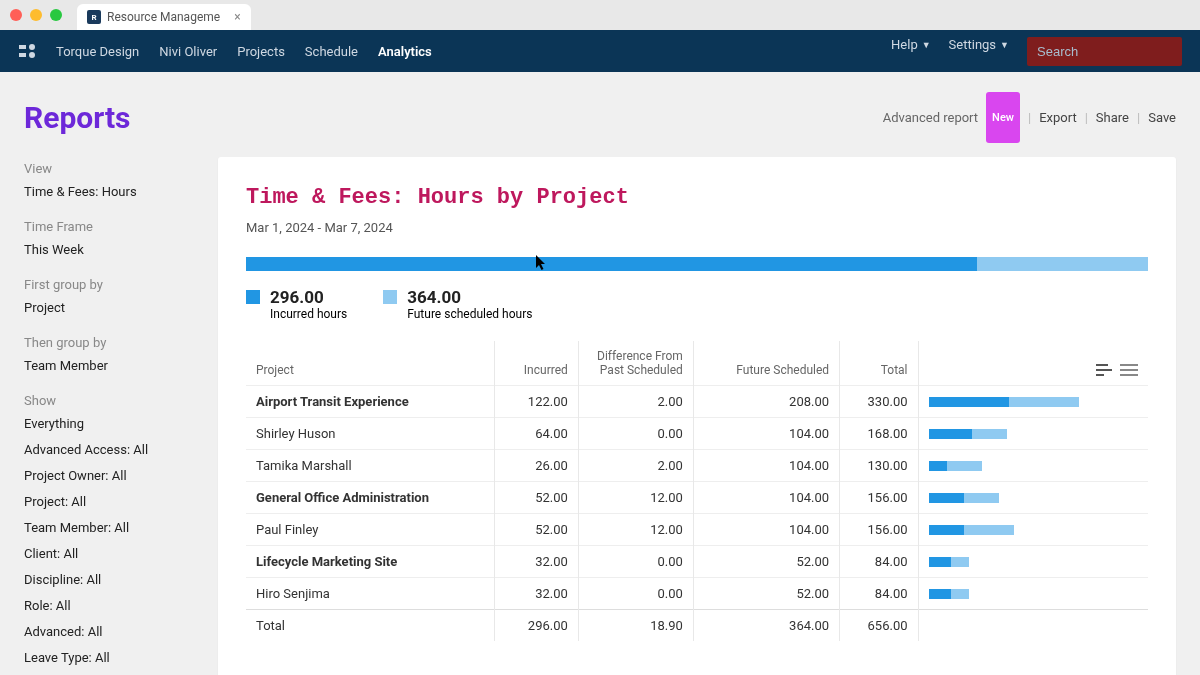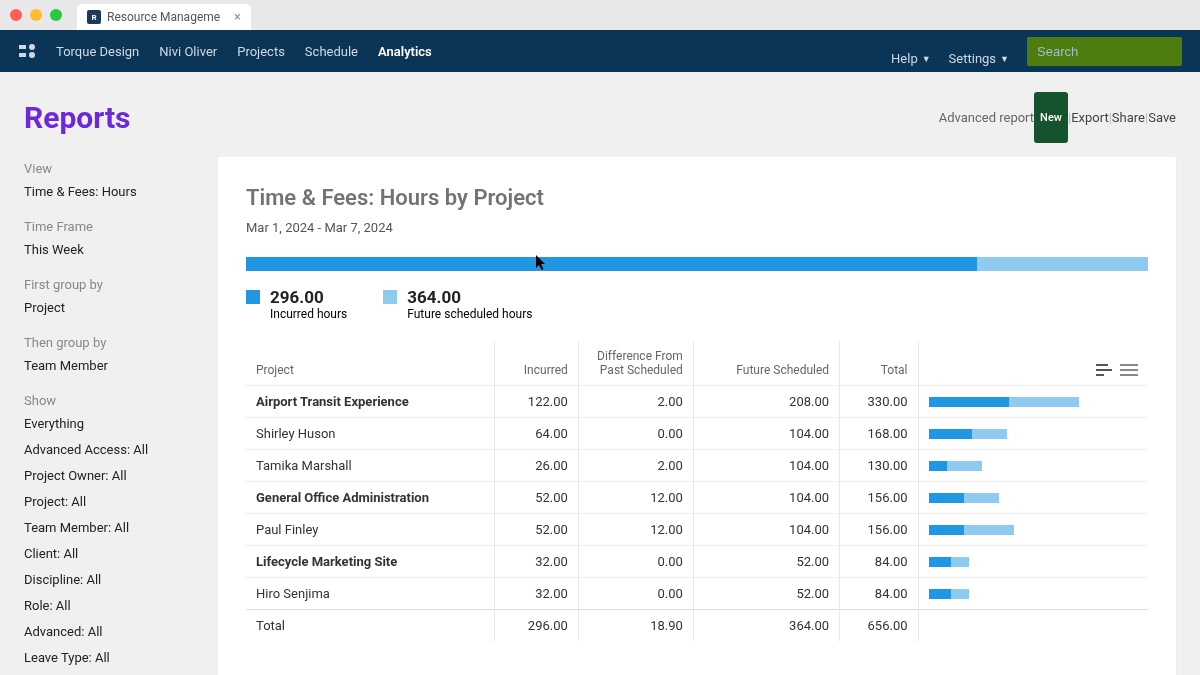--- a/index.html
+++ b/index.html
@@ -15,46 +15,46 @@
 .browser-tab { background: #fff; border-radius: 6px 6px 0 0; padding: 6px 10px; display: flex; align-items: center; gap: 6px; font-size: 12px; color: #555; height: 26px; margin-top: 4px; }
 .tab-icon { width: 14px; height: 14px; background: #1a3a5c; border-radius: 2px; display: flex; align-items: center; justify-content: center; color: #fff; font-size: 8px; font-weight: bold; }
 .tab-close { color: #888; margin-left: 8px; cursor: pointer; }
 
 
 .top-nav { height: 42px; background: #0b3556; display: flex; align-items: center; padding: 0 18px; color: #cfd8e2; }
 .nav-logo { width: 20px; height: 20px; margin-right: 18px; display:flex; align-items:center; justify-content:center; }
 .nav-link { margin-right: 20px; color: #cfd8e2; cursor: pointer; font-size: 13px; }
 .nav-link.active { color: #fff; font-weight: 600; }
 .nav-spacer { flex: 1; }
-.nav-right { display: flex; align-items: flex-end; gap: 18px; }
+.nav-right { display: flex; align-items: flex-start; gap: 18px; }
 .nav-right-item { color: #cfd8e2; cursor: pointer; font-size: 13px; display: flex; align-items: center; gap: 4px; }
 .caret { font-size: 9px; margin-top:2px;}
-.search-box { background: #4d7c0f; border: none; padding: 7px 10px; color: #cfd8e2; font-size: 13px; width: 155px; border-radius: 2px; }
+.search-box { background: #7f1d1d; border: none; padding: 7px 10px; color: #cfd8e2; font-size: 13px; width: 155px; border-radius: 2px; }
 .search-box::placeholder { color: #a8bdce; }
 
 
 .page-header { padding: 20px 24px 14px 24px; display: flex; align-items: center; }
 .page-title { font-size: 30px; font-weight: 700; color: #6d28d9; }
-.page-header-right { margin-left: auto; display: flex; align-items: center; gap: 0; font-size: 13px; color: #444; }
+.page-header-right { margin-left: auto; display: flex; align-items: center; gap: 8px; font-size: 13px; color: #444; }
 .adv-report { color: #666; }
-.new-badge { background: #14532d; color: #fff; padding: 19px 6px; border-radius: 3px; font-size: 11px; font-weight: 500; }
+.new-badge { background: #d946ef; color: #fff; padding: 19px 6px; border-radius: 3px; font-size: 11px; font-weight: 500; }
 .hdr-link { color: #444; cursor: pointer; }
 .hdr-sep { color: #bbb; }
 
 
 .content-area { display: flex; padding: 0 24px; gap: 24px; }
 .sidebar { width: 170px; padding-top: 4px; }
 .sidebar-group { margin-bottom: 18px; }
 .sidebar-header { font-size: 13px; color: #888; margin-bottom: 6px; }
 .sidebar-value { font-size: 13px; color: #222; cursor: pointer; padding: 2px 0; }
 .sidebar-list .sidebar-value { margin-bottom: 7px; }
 
 
 .main-panel { flex: 1; background: #fff; border-radius: 3px; padding: 28px 28px 20px 28px; box-shadow: 0 1px 2px rgba(0,0,0,0.05); }
-.report-title { font-size: 22px; font-weight: 600; color: #737373; margin-bottom: 10px; }
+.report-title { font-size: 22px; font-weight: 600; color: #be185d; margin-bottom: 10px; font-family: Liberation Mono, monospace; }
 .report-date { font-size: 13px; color: #555; margin-bottom: 22px; }
 
 
 .summary-bar { height: 14px; display: flex; margin-bottom: 16px; position: relative; }
 .bar-incurred { background: #2196e3; }
 .bar-future { background: #8fcaf1; }
 .cursor-arrow { position: absolute; top: -2px; left: 290px; font-size: 14px; color: #000; pointer-events: none; }
 
 
 .legend { display: flex; gap: 36px; margin-bottom: 20px; }

